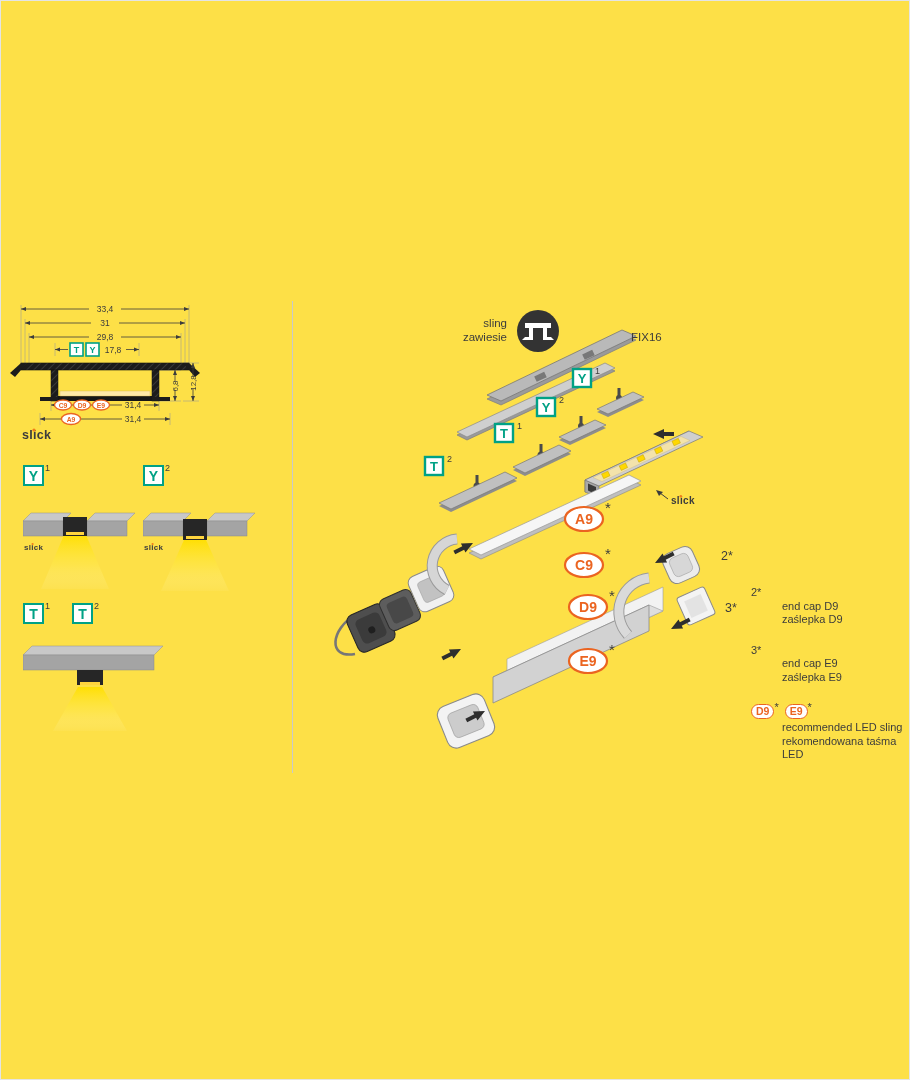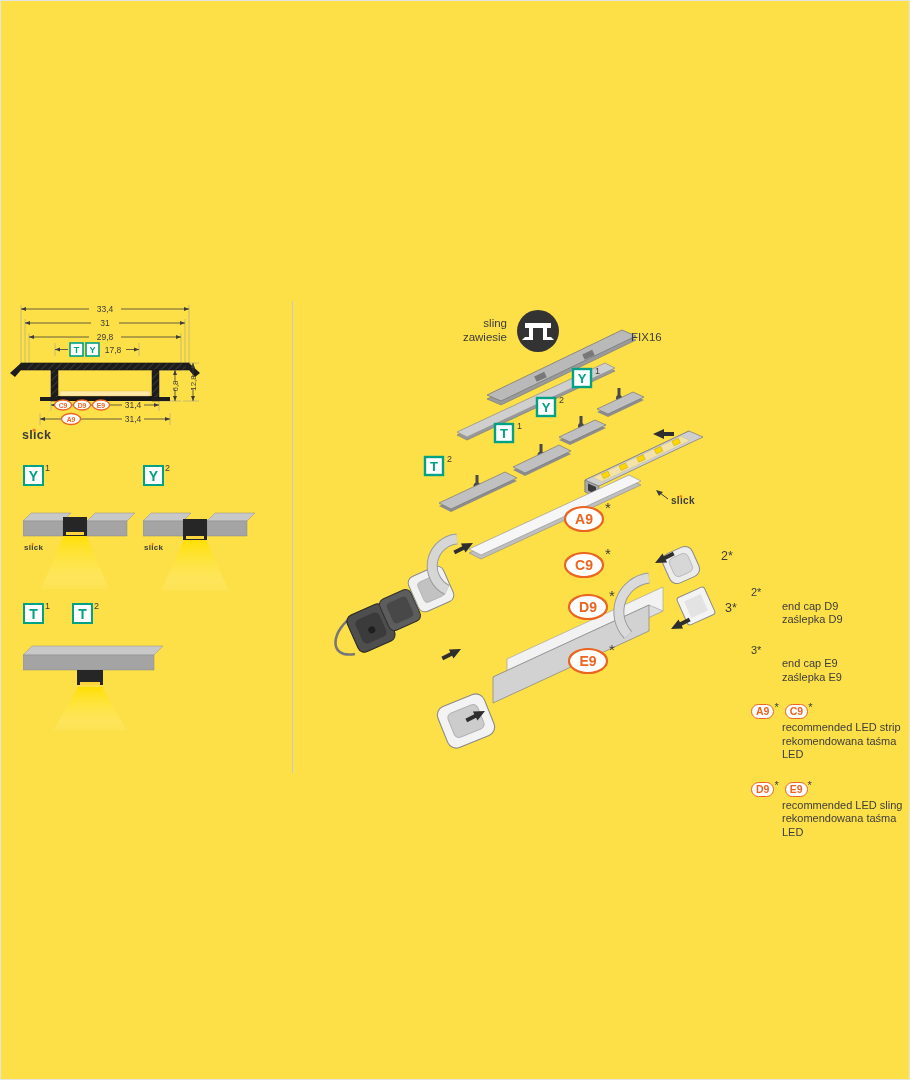--- a/index.html
+++ b/index.html
@@ -427,27 +427,20 @@
       <div class="legend-line">end cap D9</div>
       <div class="legend-line">zaślepka D9</div>
     </div>
     <div class="legend-item">
       <div class="legend-code">3*</div>
       <div class="legend-line">end cap E9</div>
       <div class="legend-line">zaślepka E9</div>
     </div>
     <div class="legend-item">
       <div class="legend-badges">
-        <span class="oval-badge"><span>A9</span></span><span class="lstar">*</span><span class="oval-badge"><span>C9</span></span><span class="lstar">*</span>
-      </div>
-      <div class="legend-line">recommended LED strip</div>
-      <div class="legend-line">rekomendowana taśma LED</div>
-    </div>
-    <div class="legend-item">
-      <div class="legend-badges">
         <span class="oval-badge"><span>D9</span></span><span class="lstar">*</span><span class="oval-badge"><span>E9</span></span><span class="lstar">*</span>
       </div>
       <div class="legend-line">recommended LED sling</div>
       <div class="legend-line">rekomendowana taśma LED</div>
     </div>
   </div>
 
 </div>
 
 </body></html>

